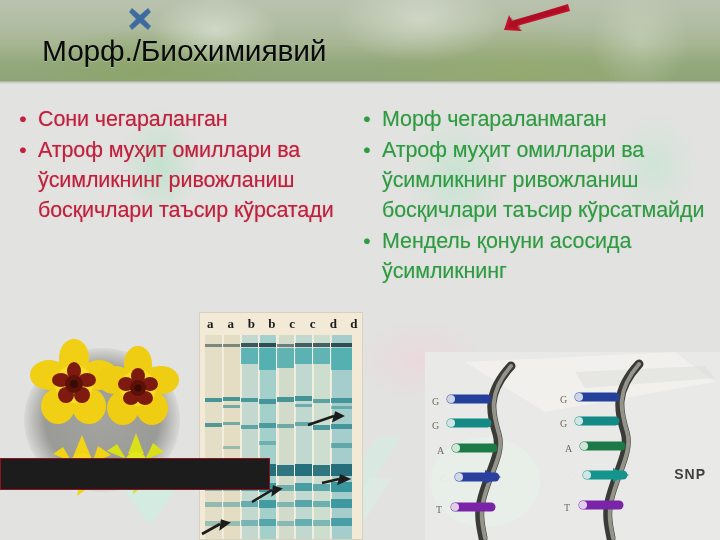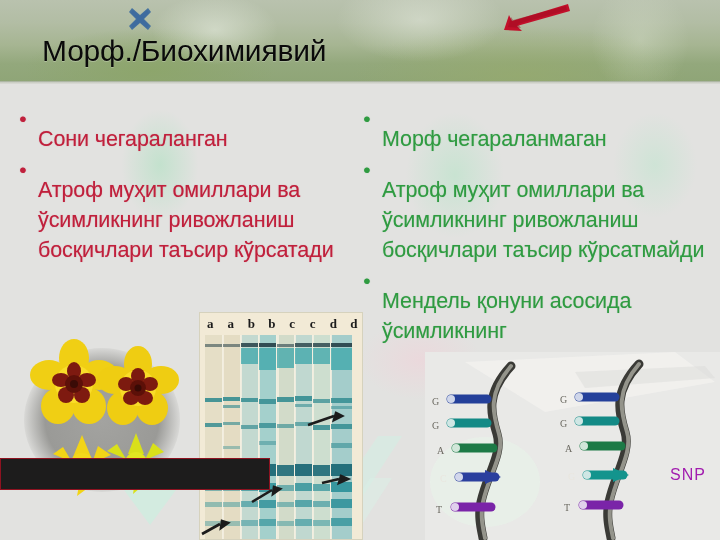--- a/index.html
+++ b/index.html
@@ -134,21 +134,20 @@
     width: 30px;
     text-align: center;
     font-size: 21px;
     line-height: 30px;
   }
   .bullet-text {
     flex: 1 1 auto;
     font-size: 21.5px;
     line-height: 30px;
     letter-spacing: -0.1px;
-    margin-top: 20px;
   }
   .red   { color: #c0203c; text-shadow: 0 0 1px rgba(192,32,60,.45); }
   .green { color: #2f9b41; text-shadow: 0 0 1px rgba(47,155,65,.4); }
 
   
   .flowers {
     position: absolute;
     left: 12px; top: 332px;
     width: 180px; height: 180px;
   }
@@ -190,23 +189,23 @@
     position: absolute;
     left: 0px; top: 458px;
     width: 270px; height: 32px;
     background: #1d1c1c;
     border: 1px solid #8e1220;
     box-sizing: border-box;
   }
   .snp-text {
     position: absolute;
     right: 14px; top: 466px;
-    font-size: 16px;
-    font-weight: normal;
-    color: #a21caf;
+    font-size: 14px;
+    font-weight: bold;
+    color: #404040;
     letter-spacing: 1px;
   }
   .base-label {
     position: absolute;
     font-size: 10px;
     font-family: "Liberation Serif", serif;
     color: #6c6a62;
   }
   .base-label.onband { color: #e9e6df; }
 </style>

